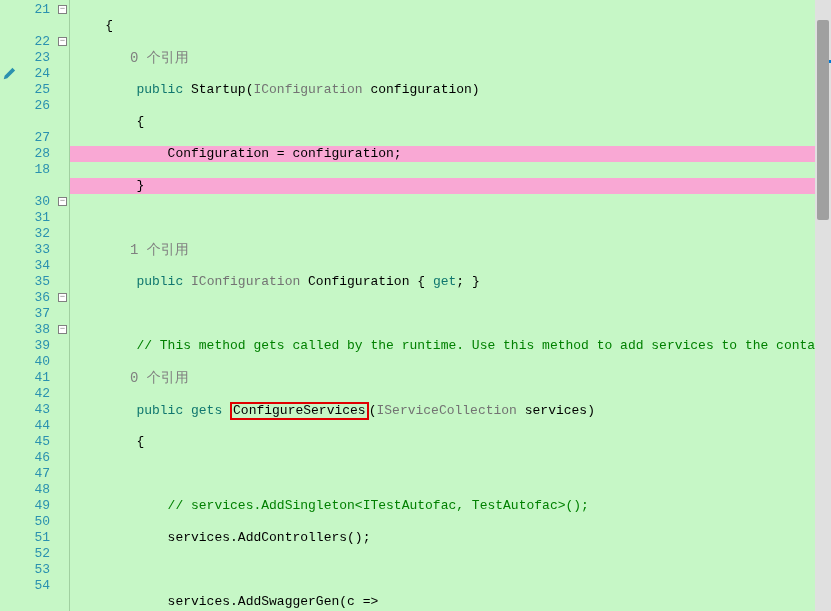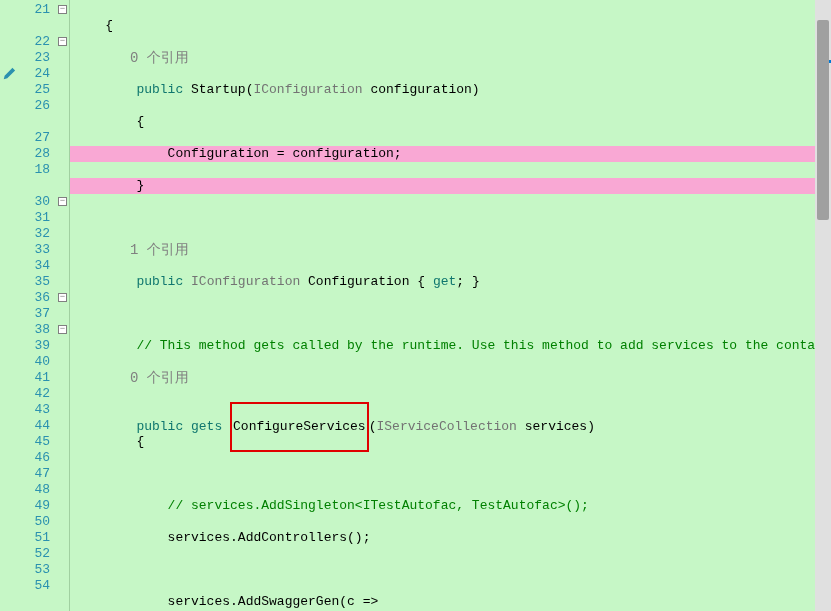--- a/index.html
+++ b/index.html
@@ -65,21 +65,21 @@
       white-space: pre;
       overflow: hidden;
       position: relative;
     }
     .code-line { height: 16px; padding-left: 4px; }
     .highlighted-line {
       background: #f9a8d4;
     }
     .red-box {
       border: 2px solid #e00000;
-      padding: 16px 1px;
+      padding: 0 1px;
       display: inline-block;
       line-height: 14px;
     }
     .kw { color: #0f766e; }
     .type { color: #737373; }
     .comment { color: #008000; }
     .codelens { color: #808080; font-size: 14px; }
     .scrollbar-v {
       position: absolute;
       right: 0;

